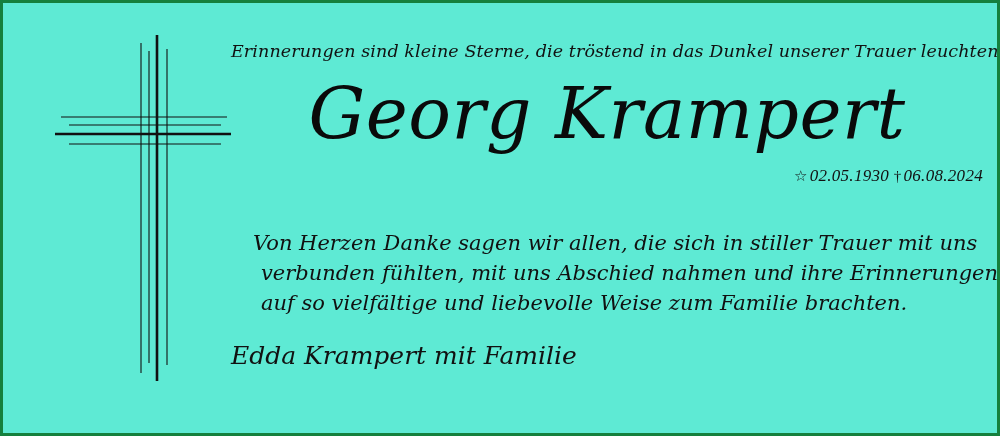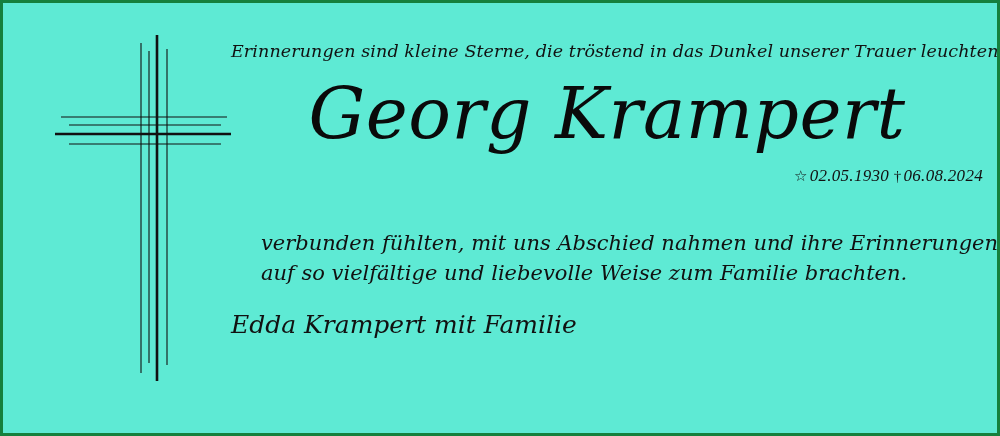--- a/index.html
+++ b/index.html
@@ -122,20 +122,21 @@
     <div class="motto">Erinnerungen sind kleine Sterne, die tröstend in das Dunkel unserer Trauer leuchten</div>
 
     <div class="name">Georg Krampert</div>
 
     <div class="dates">
       <span class="sym">☆</span><span>02.05.1930</span>
       <span class="sym">†</span><span>06.08.2024</span>
     </div>
 
     <div class="thanks">
+      <span class="line l1">Von Herzen Danke sagen wir allen, die sich in stiller Trauer mit uns</span>
       <span class="line l2">verbunden fühlten, mit uns Abschied nahmen und ihre Erinnerungen</span>
       <span class="line l3">auf so vielfältige und liebevolle Weise zum Familie brachten.</span>
     </div>
 
     <div class="signature">Edda Krampert mit Familie</div>
 
   </div>
 </div>
 
 </body></html>

